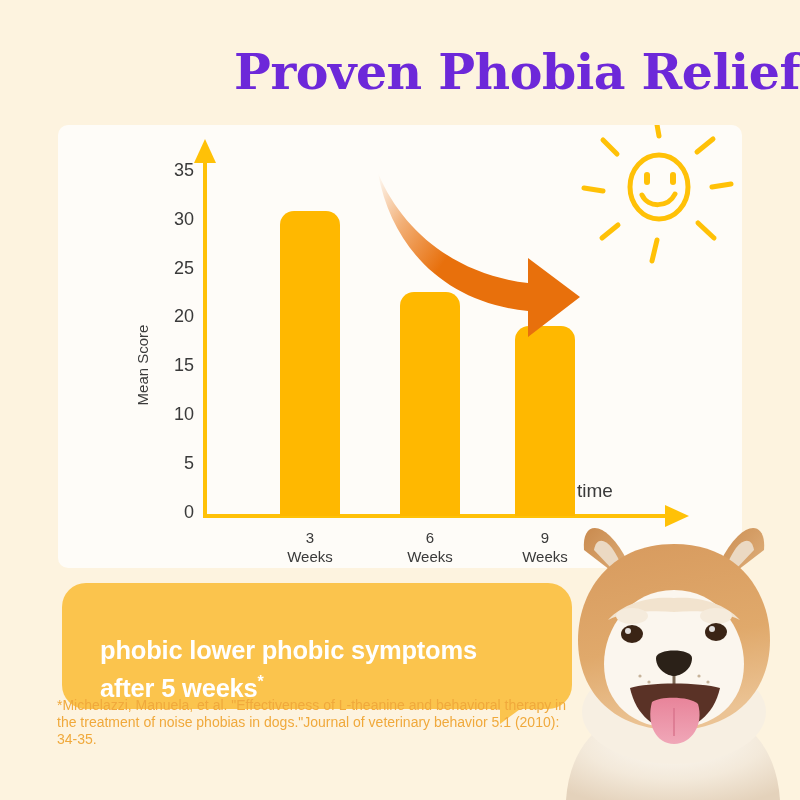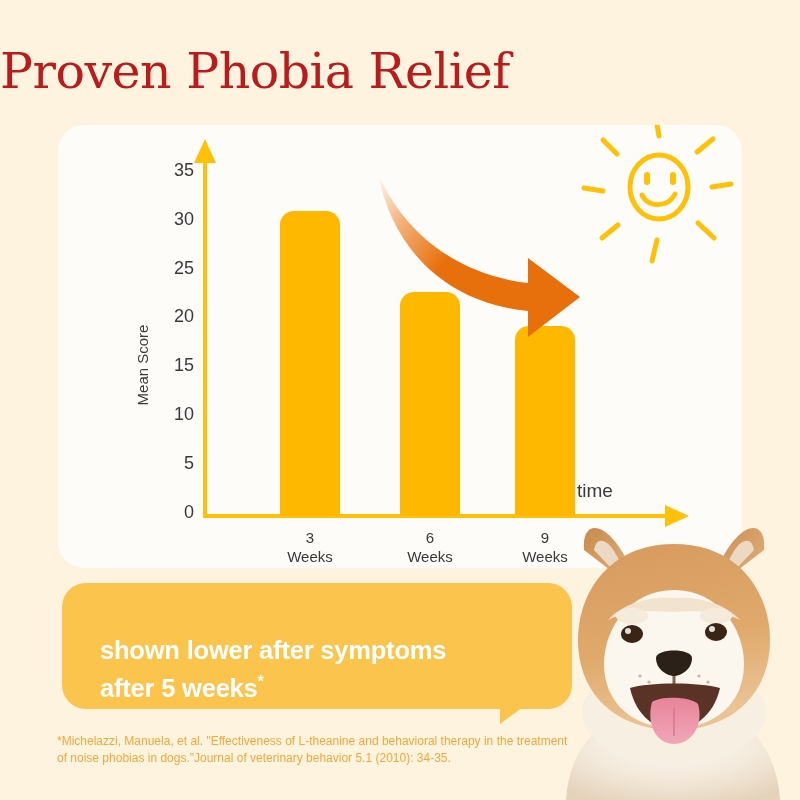--- a/index.html
+++ b/index.html
@@ -19,38 +19,38 @@
     height: 800px;
     overflow: hidden;
   }
 
   
   .title {
     position: absolute;
     left: 0;
     top: 43px;
     width: 800px;
-    text-align: left;
+    text-align: right;
     font-family: "DejaVu Serif", serif;
-    font-weight: 400;
+    font-weight: 700;
     font-size: 49px;
     letter-spacing: -0.5px;
-    color: #b91c1c;
+    color: #6d28d9;
     white-space: nowrap;
   }
 
   
   .chart-card {
     position: absolute;
     left: 58px;
     top: 125px;
     width: 684px;
     height: 443px;
     background: #FEFCF8;
-    border-radius: 26px;
+    border-radius: 10px;
   }
 
   .chart-svg {
     position: absolute;
     left: 0;
     top: 0;
   }
 
   .axis-title {
     font-family: "Liberation Sans", sans-serif;
@@ -107,24 +107,24 @@
   }
   .callout-text .star {
     font-size: 16px;
     vertical-align: super;
   }
 
   
   .footnote {
     position: absolute;
     left: 57px;
-    top: 733px;
+    top: 697px;
     width: 520px;
     font-family: "Liberation Sans", sans-serif;
-    font-size: 12px;
+    font-size: 14px;
     line-height: 17px;
     color: #F0A93C;
   }
 
   
   .dog-wrap {
     position: absolute;
     left: 548px;
     top: 516px;
     width: 252px;
@@ -217,21 +217,21 @@
         <line x1="615" y1="50" x2="615" y2="57" stroke-width="6"></line>
         <path d="M 584 70 C 590 83, 610 83, 617 69"></path>
       </g>
     </svg>
   </div>
 
   <div class="callout-tail"></div>
   <div class="callout"></div>
   <div class="callout-text">
     <br>
-    <span>shown lower after symptoms</span><br>
+    <span>phobic lower phobic symptoms</span><br>
     <span>after 5 weeks</span><span class="star">*</span>
   </div>
 
   <div class="dog-wrap">
     <svg width="252" height="284" viewBox="0 0 252 284">
       <defs>
         <radialGradient id="furBody" cx="0.5" cy="0.35" r="0.75">
           <stop offset="0%" stop-color="#FDFBF6"></stop>
           <stop offset="58%" stop-color="#F3E9DA"></stop>
           <stop offset="100%" stop-color="#E4D2BB"></stop>

